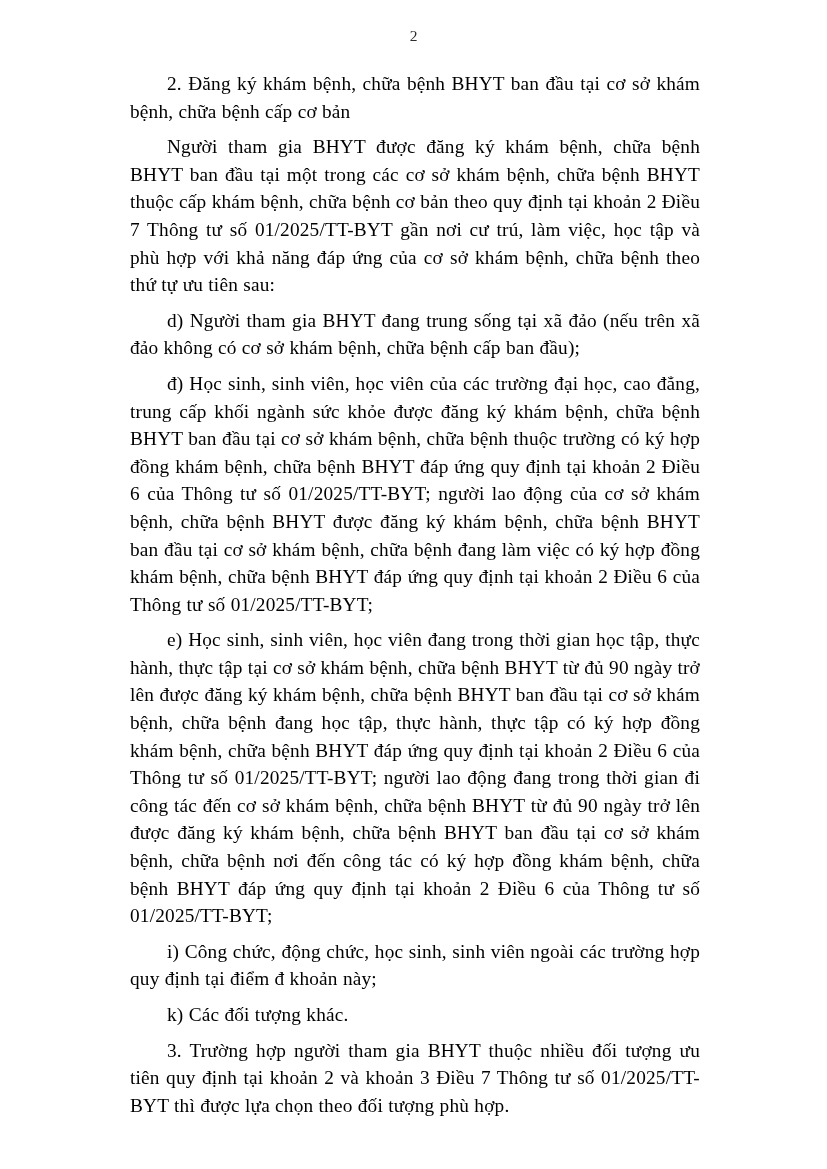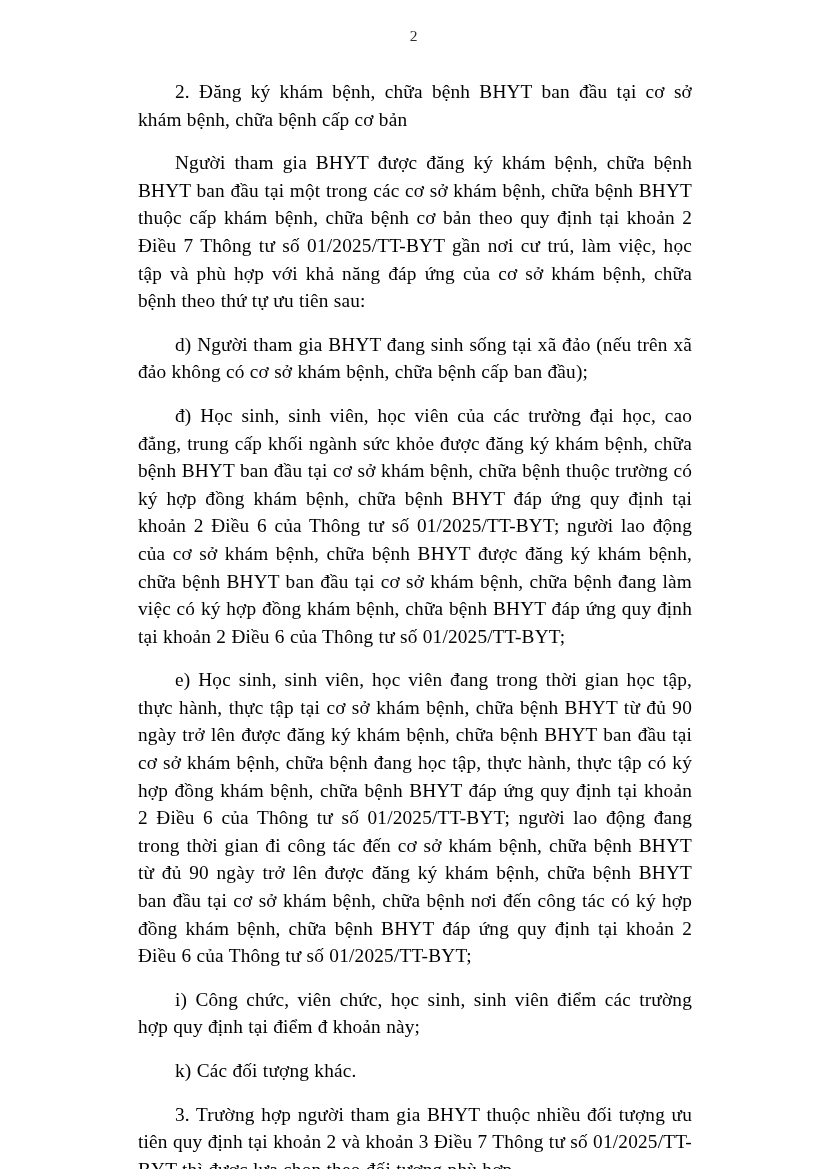--- a/index.html
+++ b/index.html
@@ -31,21 +31,21 @@
     line-height: 1;
     color: #2e2e2e;
   }
   .body-area {
     position: absolute;
     left: 122px;
     top: 62px;
     width: 586px;
   }
   p.para {
-    margin: 16px;
+    margin: 8px;
     padding: 0;
     text-align: justify;
     text-justify: inter-word;
     font-size: 19.3px;
     line-height: 27.6px;
     text-indent: 37px;
     letter-spacing: 0.01em;
     word-spacing: 0.01em;
     -webkit-font-smoothing: antialiased;
   }
@@ -59,28 +59,28 @@
 
   <div class="body-area">
 
     <p class="para">2. Đăng ký khám bệnh, chữa bệnh BHYT ban đầu tại cơ sở khám bệnh, chữa bệnh cấp cơ bản</p>
 
     <p class="para">Người tham gia BHYT được đăng ký khám bệnh, chữa bệnh BHYT ban đầu tại một trong các cơ sở khám bệnh, chữa bệnh BHYT thuộc cấp khám bệnh, chữa bệnh cơ bản theo quy định tại khoản 2 Điều 7 Thông tư số 01/2025/TT-BYT gần nơi cư trú, làm việc, học tập và phù hợp với khả năng đáp ứng của cơ sở khám bệnh, chữa bệnh theo thứ tự ưu tiên sau:</p>
 
 
 
 
-    <p class="para">d) Người tham gia BHYT đang sinh sống tại xã đảo (nếu trên xã đảo không có cơ sở khám bệnh, chữa bệnh cấp ban đầu);</p>
+    <p class="para">d) Người tham gia BHYT đang trung sống tại xã đảo (nếu trên xã đảo không có cơ sở khám bệnh, chữa bệnh cấp ban đầu);</p>
 
     <p class="para">đ) Học sinh, sinh viên, học viên của các trường đại học, cao đẳng, trung cấp khối ngành sức khỏe được đăng ký khám bệnh, chữa bệnh BHYT ban đầu tại cơ sở khám bệnh, chữa bệnh thuộc trường có ký hợp đồng khám bệnh, chữa bệnh BHYT đáp ứng quy định tại khoản 2 Điều 6 của Thông tư số 01/2025/TT-BYT; người lao động của cơ sở khám bệnh, chữa bệnh BHYT được đăng ký khám bệnh, chữa bệnh BHYT ban đầu tại cơ sở khám bệnh, chữa bệnh đang làm việc có ký hợp đồng khám bệnh, chữa bệnh BHYT đáp ứng quy định tại khoản 2 Điều 6 của Thông tư số 01/2025/TT-BYT;</p>
 
     <p class="para">e) Học sinh, sinh viên, học viên đang trong thời gian học tập, thực hành, thực tập tại cơ sở khám bệnh, chữa bệnh BHYT từ đủ 90 ngày trở lên được đăng ký khám bệnh, chữa bệnh BHYT ban đầu tại cơ sở khám bệnh, chữa bệnh đang học tập, thực hành, thực tập có ký hợp đồng khám bệnh, chữa bệnh BHYT đáp ứng quy định tại khoản 2 Điều 6 của Thông tư số 01/2025/TT-BYT; người lao động đang trong thời gian đi công tác đến cơ sở khám bệnh, chữa bệnh BHYT từ đủ 90 ngày trở lên được đăng ký khám bệnh, chữa bệnh BHYT ban đầu tại cơ sở khám bệnh, chữa bệnh nơi đến công tác có ký hợp đồng khám bệnh, chữa bệnh BHYT đáp ứng quy định tại khoản 2 Điều 6 của Thông tư số 01/2025/TT-BYT;</p>
 
 
 
-    <p class="para">i) Công chức, viên chức, học sinh, sinh viên điểm các trường hợp quy định tại điểm đ khoản này;</p>
+    <p class="para">i) Công chức, động chức, học sinh, sinh viên ngoài các trường hợp quy định tại điểm đ khoản này;</p>
 
     <p class="para">k) Các đối tượng khác.</p>
 
     <p class="para">3. Trường hợp người tham gia BHYT thuộc nhiều đối tượng ưu tiên quy định tại khoản 2 và khoản 3 Điều 7 Thông tư số 01/2025/TT-BYT thì được lựa chọn theo đối tượng phù hợp.</p>
 
   </div>
 </div>
 
 </body></html>

